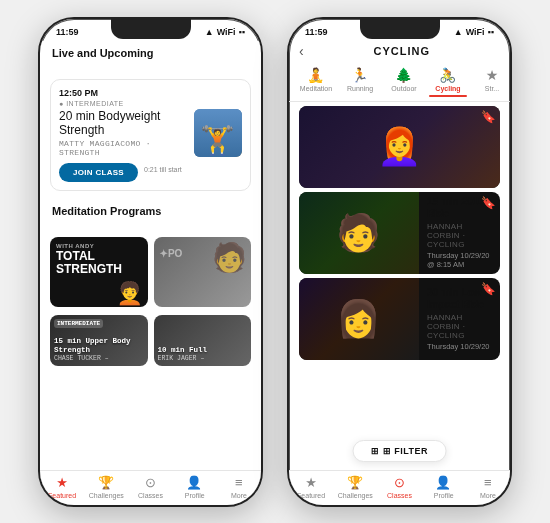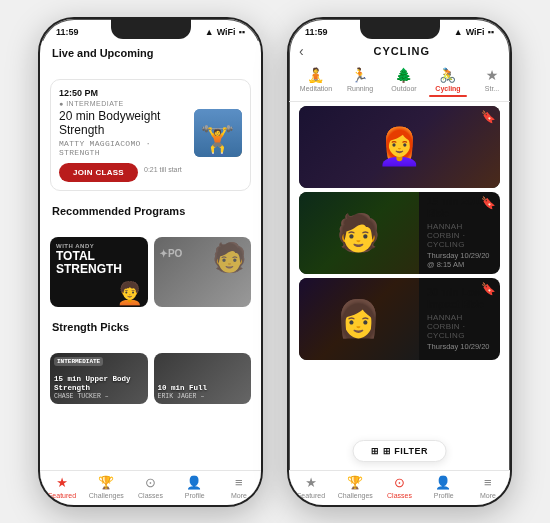--- a/index.html
+++ b/index.html
@@ -123,21 +123,21 @@
       width: 48px;
       height: 48px;
       background: linear-gradient(135deg, #5a8fc4 0%, #3a6ea0 50%, #c4a05a 100%);
       border-radius: 6px;
       overflow: hidden;
       position: relative;
       flex-shrink: 0;
       margin-left: 6px;
     }
     .join-btn {
-      background: #b91c1c;
+      background: #0369a1;
       color: #fff;
       border: none;
       border-radius: 16px;
       font-size: 8px;
       font-weight: 700;
       padding: 5px 14px;
       margin-top: 6px;
       display: inline-block;
       letter-spacing: 0.3px;
       width: auto;
@@ -464,21 +464,21 @@
                 <span> till start</span>
               </div>
             </div>
           </div>
           <div class="live-avatar">
             <div class="person-silhouette"></div>
           </div>
         </div>
       </div>
 
-      <div class="section-title">Recommended Programs</div>
+      <div class="section-title">Meditation Programs</div>
       <div class="prog-row">
 
         <div class="prog-card">
           <div class="prog-card-bg prog-card-black">
             <div>
               <span class="prog-label-top">WITH ANDY</span>
               <div class="prog-title">TOTAL<br>STRENGTH</div>
             </div>
             <span class="prog-person">🧑‍🦱</span>
           </div>
@@ -489,21 +489,20 @@
           <div class="prog-card-bg prog-card-gray" style="background: linear-gradient(135deg, #666 0%, #999 100%); justify-content:flex-end; padding:4px;">
             <span style="font-size:28px; opacity:0.6;">🧑</span>
             <div style="position:absolute; left:6px; top:6px;">
               <span style="font-size:10px; font-weight:700; color:#fff; opacity:0.5;">✦PO</span>
             </div>
           </div>
 
         </div>
       </div>
 
-      <div class="section-title">Strength Picks</div>
       <div class="picks-row">
         <div class="pick-card">
           <div class="pick-bg pick-bg-dark">
             <div>
               <div class="pick-tag">INTERMEDIATE</div>
               <div class="pick-label">15 min Upper Body Strength</div>
               <div style="font-size:6.5px; color:#ccc;">CHASE TUCKER –</div>
             </div>
           </div>
         </div>

